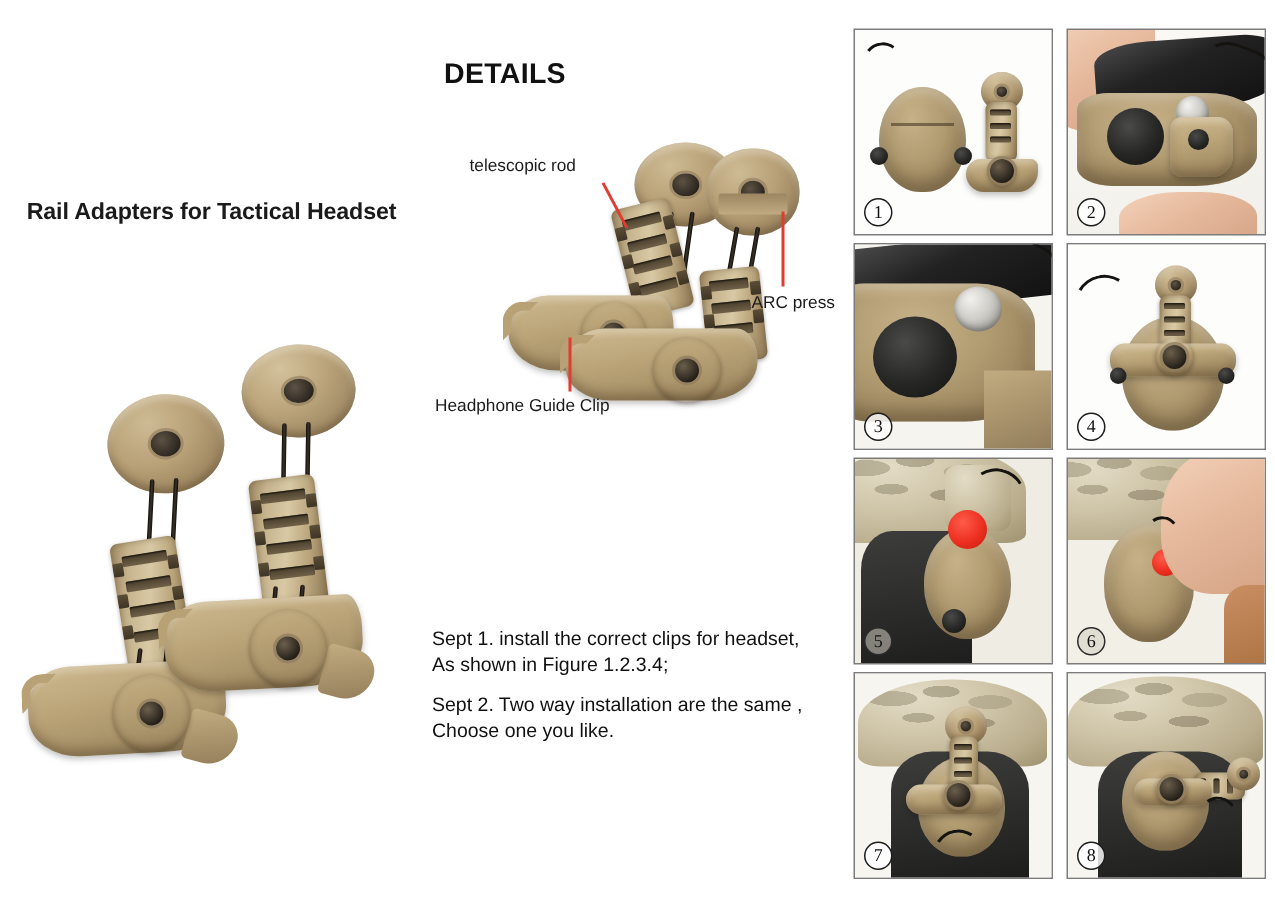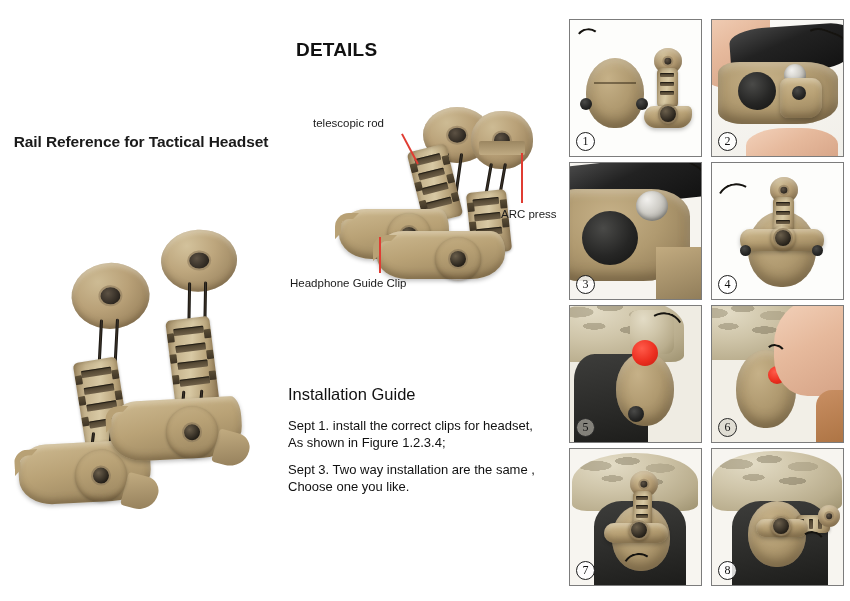--- a/index.html
+++ b/index.html
@@ -98,21 +98,21 @@
   }
 
   
   .center-col { position: absolute; left: 283px; top: 0; width: 275px; height: 601px; }
 
   .details-heading {
     position: absolute; left: 13px; top: 39px;
     font-size: 19px; font-weight: bold; color: #111; letter-spacing: .2px;
   }
 
-  .detail-figure { position: absolute; left: 0px; top: 101px; width: 275px; height: 205px; }
+  .detail-figure { position: absolute; left: 0px; top: 89px; width: 275px; height: 205px; }
 
   .lbl {
     position: absolute; font-size: 11.5px; color: #1b1b1b; white-space: nowrap;
   }
   .lbl-telescopic { left: 30px; top: 16px; }
   .lbl-arc { left: 218px; top: 107px; }
   .lbl-clip { left: 7px; top: 176px; }
 
   .leader { position: absolute; background: #e03c32; }
 
@@ -204,21 +204,21 @@
     background: linear-gradient(170deg,#3d3d3b 0%,#2a2a28 60%,#1c1c1a 100%);
   }
 </style>
 </head>
 <body>
 
 <div class="page">
 
   <div class="left-col">
 
-    <div class="product-title">Rail Reference for Tactical Headset</div>
+    <div class="product-title">Rail Adapters for Tactical Headset</div>
 
     <div class="hero-photo">
 
       <div class="adapter ad-a">
         <div class="knob" style="left:60px; top:8px; width:78px; height:66px;"></div>
         <div class="wire" style="left:84px; top:64px; height:62px; transform:rotate(6deg);"></div>
         <div class="wire" style="left:100px; top:64px; height:62px; transform:rotate(6deg);"></div>
         <div class="rail" style="left:62px; top:104px; transform:rotate(-6deg);">
           <div class="slot" style="top:9px;"></div>
           <div class="slot" style="top:26px;"></div>
@@ -326,26 +326,25 @@
       <div class="leader" style="left:118px; top:33px; width:1.6px; height:34px;
                   transform:rotate(-28deg); transform-origin: top center;"></div>
 
       <div class="lbl lbl-arc">ARC press</div>
       <div class="leader" style="left:238px; top:52px; width:1.6px; height:50px;"></div>
 
       <div class="lbl lbl-clip">Headphone Guide Clip</div>
       <div class="leader" style="left:96px; top:136px; width:1.6px; height:36px;"></div>
     </div>
 
-    <div class="install-heading">Installation Guide</div>
 
     <div class="install-body">
       <div class="install-step">Sept 1. install the correct clips for headset,
 As shown in Figure 1.2.3.4;</div>
-      <div class="install-step">Sept 3. Two way installation are the same ,
+      <div class="install-step">Sept 2. Two way installation are the same ,
 Choose one you like.</div>
     </div>
   </div>
 
   <div class="grid">
 
     <div class="grid-row r1">
 
       <div class="cell c-left">
         <div class="photo">

